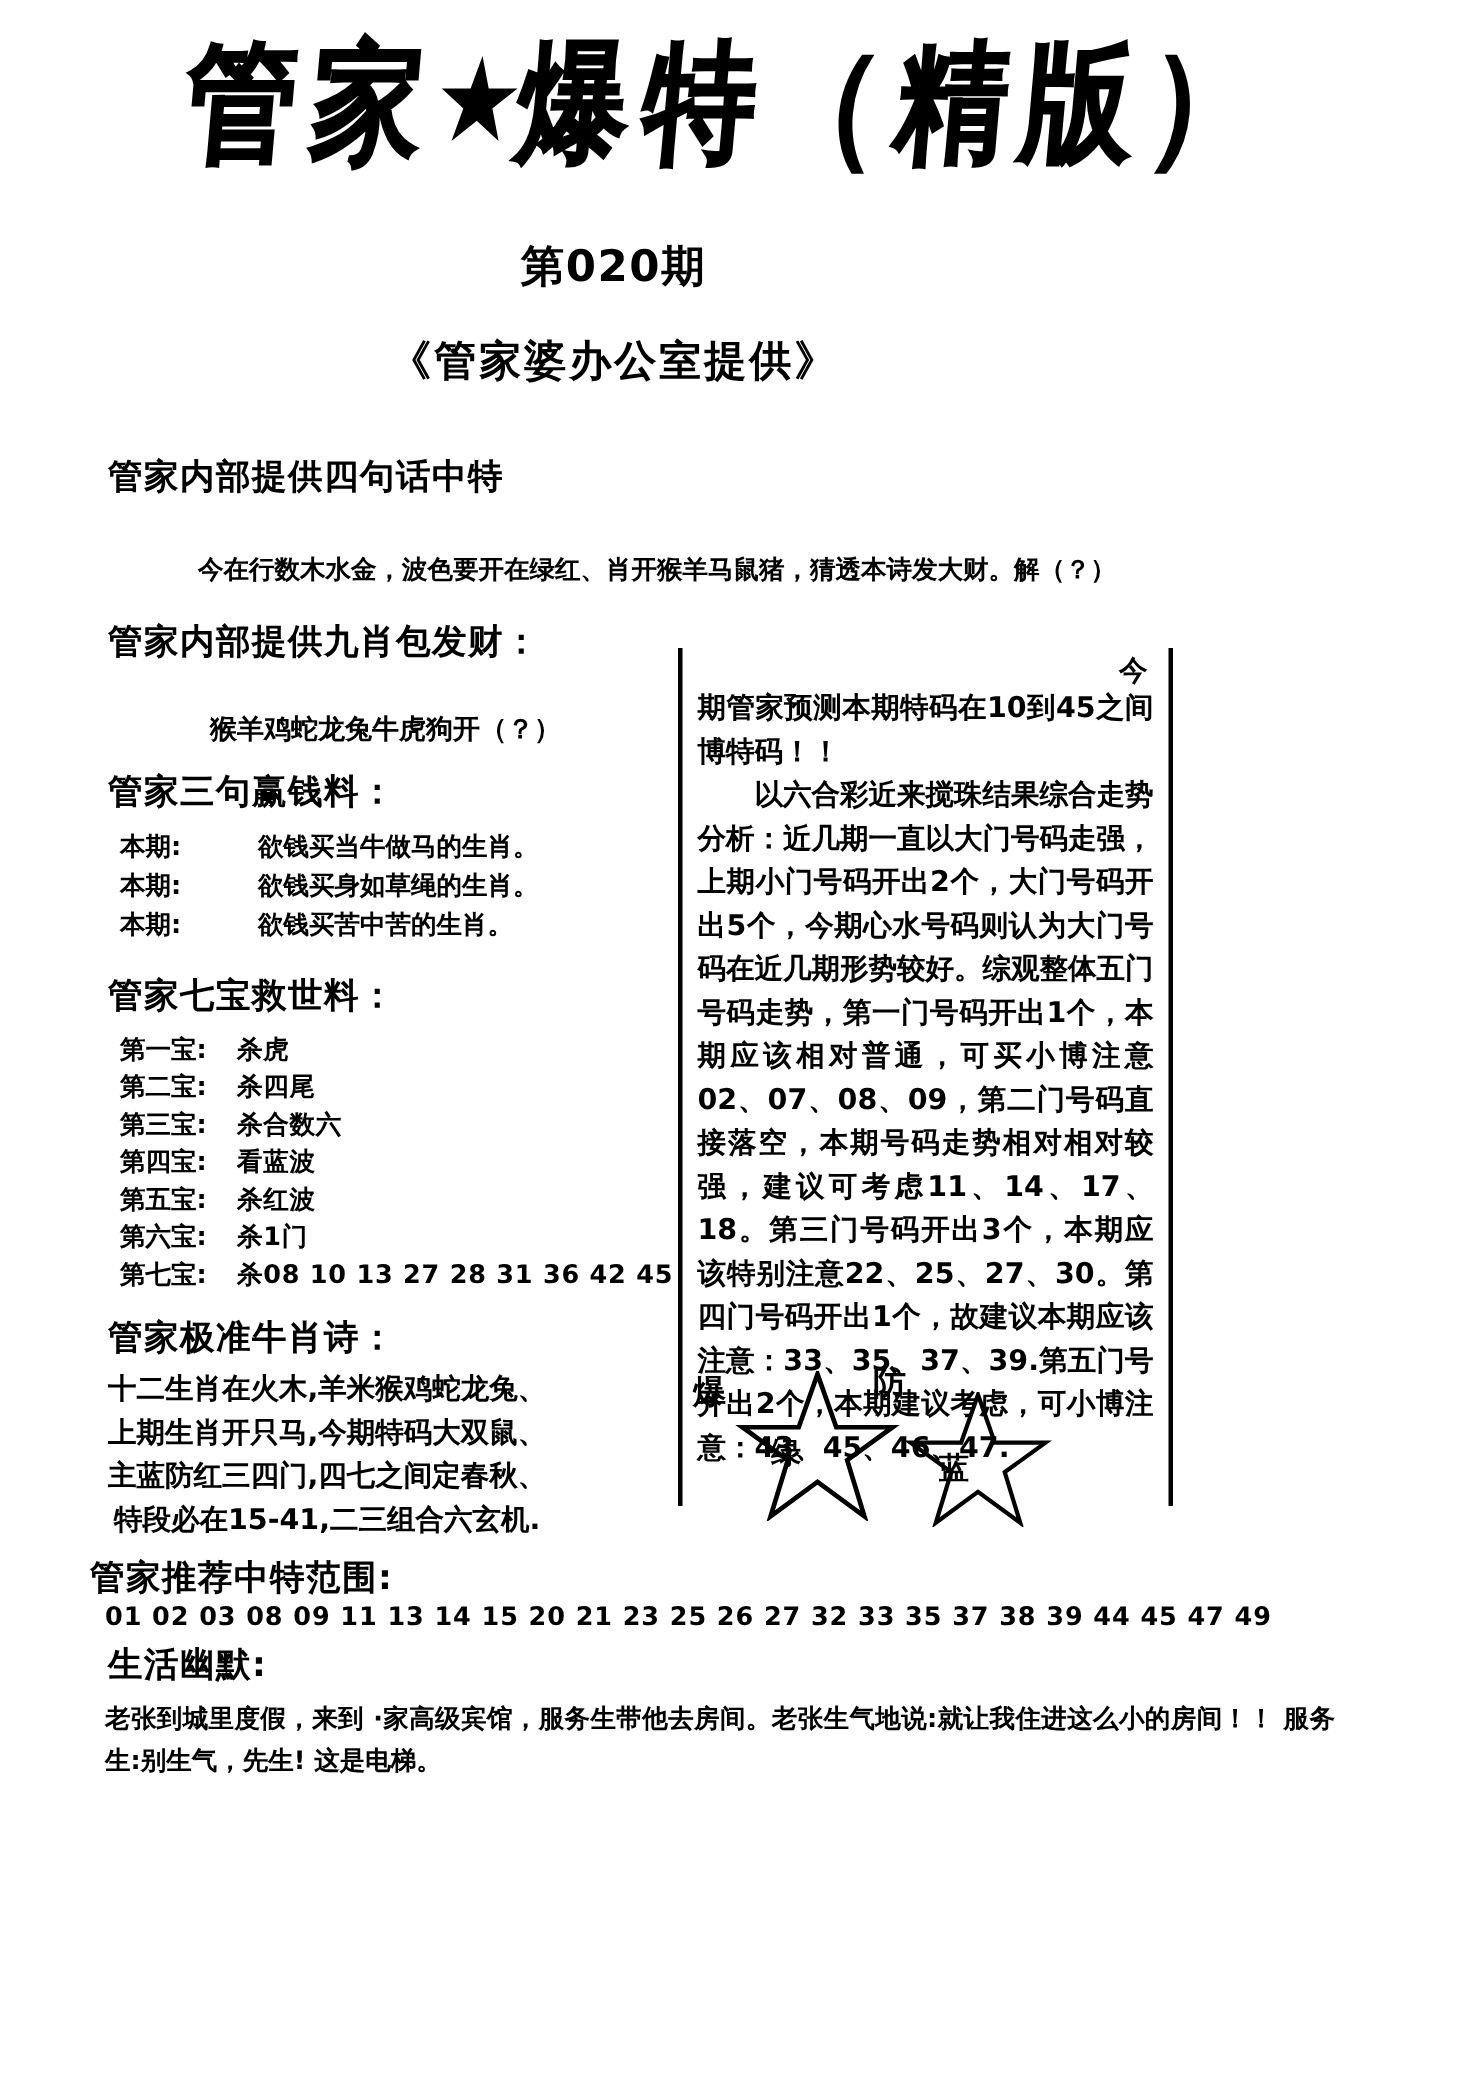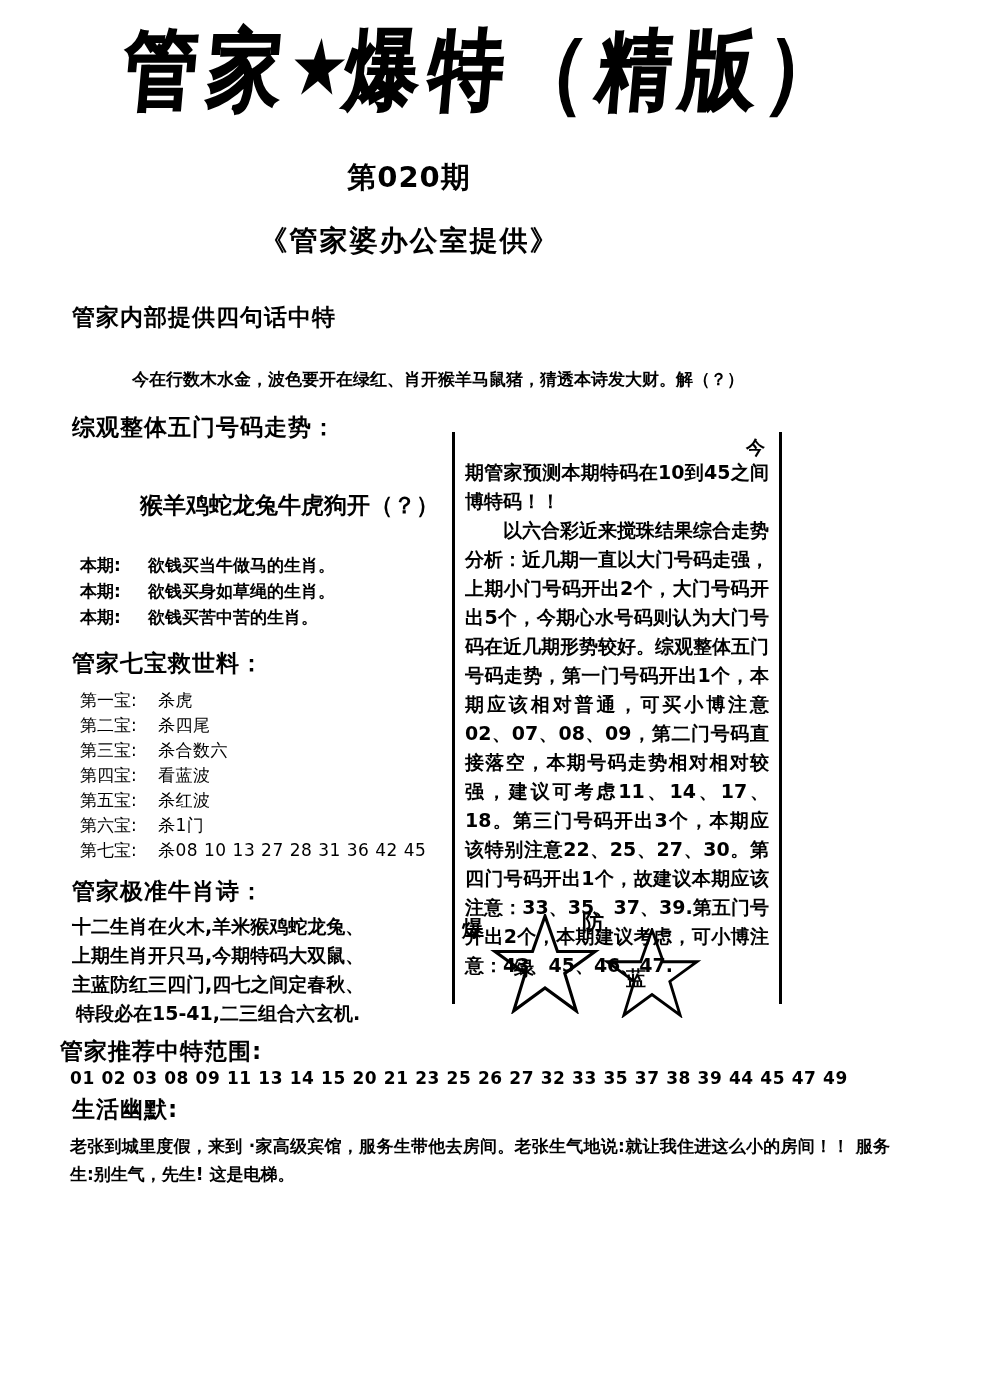--- a/index.html
+++ b/index.html
@@ -81,45 +81,45 @@
 
   
   #four-sentence-head { position: absolute; left: 72px; top: 302px; }
   #four-sentence-verse {
     position: absolute; left: 132px; top: 368px;
     font-size: 17px; font-weight: bold; white-space: nowrap;
   }
   #nine-zodiac-head { position: absolute; left: 72px; top: 412px; }
   #nine-zodiac-line {
     position: absolute; left: 140px; top: 474px;
-    font-size: 23px; font-weight: bold; white-space: nowrap; margin-top: 16px;
+    font-size: 18px; font-weight: bold; white-space: nowrap;
   }
 
   #three-sentence-head { position: absolute; left: 72px; top: 512px; }
   #three-sentence-list {
     position: absolute; left: 80px; top: 552px;
   }
   .kv-row {
     display: flex;
     font-size: 17px;
     font-weight: bold;
     line-height: 26px;
     white-space: nowrap;
   }
   .kv-key { width: 68px; flex: none; }
-  .kv-val { flex: none; }
+  .kv-val { flex: none; margin-left: 24px; }
 
   #seven-treasure-head { position: absolute; left: 72px; top: 648px; }
   #seven-treasure-list {
     position: absolute; left: 80px; top: 688px;
   }
   .tr-row {
     display: flex;
     font-size: 17px;
-    font-weight: normal;
+    font-weight: bold;
     line-height: 25px;
     white-space: nowrap;
   }
   .tr-key { width: 78px; flex: none; }
   .tr-val { flex: none; letter-spacing: 0.5px; }
 
   #poem-head { position: absolute; left: 72px; top: 876px; }
   #poem-lines {
     position: absolute; left: 72px; top: 912px;
   }
@@ -218,23 +218,24 @@
   <div class="masthead">
     <div class="masthead-title"><span>管家</span><span class="masthead-star">★</span><span>爆特（精版）</span></div>
   </div>
 
   <div class="issue">第020期</div>
   <div class="provider">《管家婆办公室提供》</div>
 
   <div class="sec-head" id="four-sentence-head">管家内部提供四句话中特</div>
   <div id="four-sentence-verse">今在行数木水金，波色要开在绿红、肖开猴羊马鼠猪，猜透本诗发大财。解（？）</div>
 
-  <div class="sec-head" id="nine-zodiac-head">综观整体五门号码走势：</div>
+  <div class="sec-head" id="nine-zodiac-head">管家内部提供九肖包发财：</div>
   <div id="nine-zodiac-line">猴羊鸡蛇龙兔牛虎狗开（？）</div>
 
+  <div class="sec-head" id="three-sentence-head">管家三句赢钱料：</div>
   <div id="three-sentence-list">
     <div class="kv-row">
       <span class="kv-key">本期:</span>
       <span class="kv-val">欲钱买当牛做马的生肖。</span>
     </div>
     <div class="kv-row">
       <span class="kv-key">本期:</span>
       <span class="kv-val">欲钱买身如草绳的生肖。</span>
     </div>
     <div class="kv-row">

